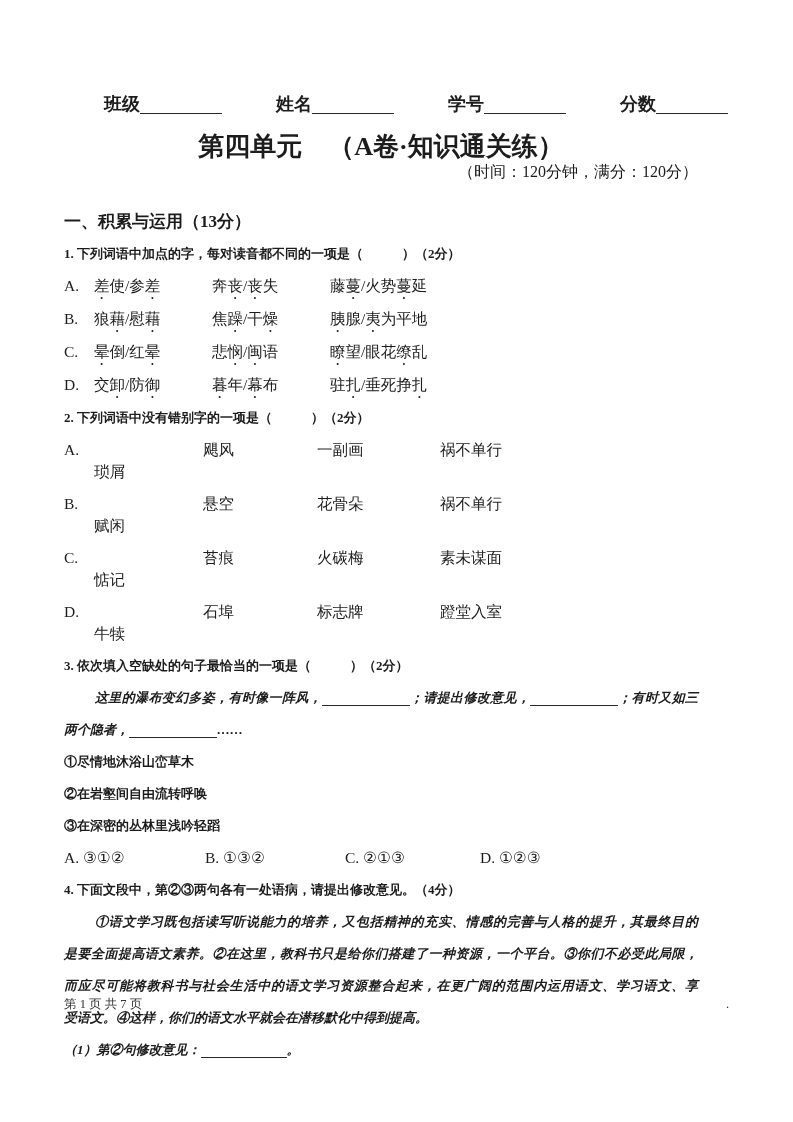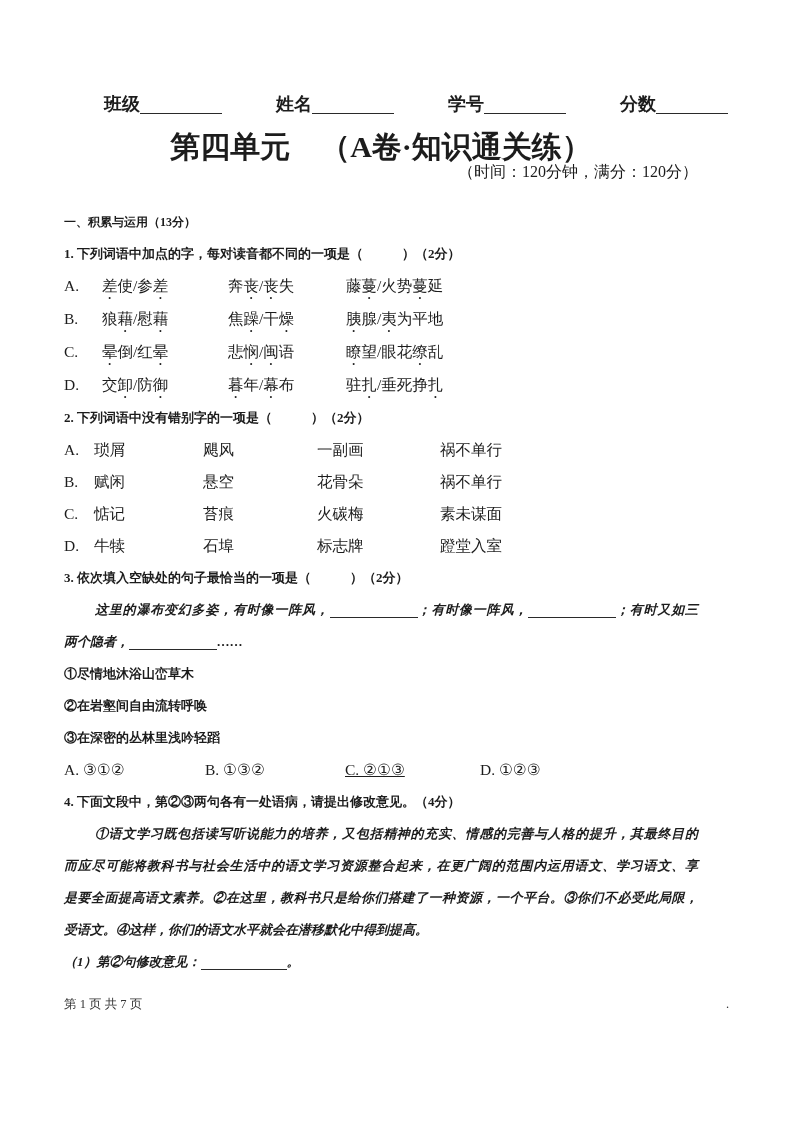--- a/index.html
+++ b/index.html
@@ -29,54 +29,54 @@
     height:1em;
     border-bottom:1.4px solid #2a2a2a;
     vertical-align:-4px;
   }
   .blank.w82{width:82px;}
   .blank.w88{width:88px;}
   .blank.w86{width:86px;}
   .title{
     margin-top:16px;
     text-align:center;
-    font-size:30px;
+    font-size:26px;
     font-weight:bold;
     line-height:30px;
   }
   .subtitle{
     text-align:right;
     font-size:16px;
     line-height:20px;
   }
   .section-heading{
     margin-top:24px;
     font-weight:bold;
-    font-size:12px;
+    font-size:17px;
     line-height:32px;
   }
   .row{display:flex;line-height:32px;font-size:15.5px;}
   .optlabel{display:inline-block;width:30px;flex:0 0 30px;}
-  .q1c{display:inline-block;width:118px;flex:0 0 118px;margin-left:8px;}
-  .q2c1{display:inline-block;width:109px;flex:0 0 109px;}
+  .q1c{display:inline-block;width:118px;flex:0 0 118px;}
+  .q2c1{display:inline-block;width:109px;flex:0 0 109px;margin-top:22px;}
   .q2c2{display:inline-block;width:114px;flex:0 0 114px;}
   .q2c3{display:inline-block;width:123px;flex:0 0 123px;}
   .emph{
     -webkit-text-emphasis:filled dot;
     -webkit-text-emphasis-position:under right;
     text-emphasis:filled dot;
     text-emphasis-position:under right;
   }
   .italic{font-style:italic;}
   .indent{text-indent:31px;}
   .jline{text-align:justify;text-align-last:justify;}
   .q3choice{display:inline-block;}
   .q3choice.c1{width:141px;flex:0 0 141px;}
   .q3choice.c2{width:140px;flex:0 0 140px;}
-  .q3choice.c3{width:135px;flex:0 0 135px;text-decoration:underline;}
+  .q3choice.c3{width:135px;flex:0 0 135px;}
   .footer{
     position:absolute;
     left:64px;top:996px;
     width:665px;
     font-size:12.5px;
     color:#333;
     line-height:16px;
     display:flex;
     justify-content:space-between;
   }
@@ -155,41 +155,41 @@
         <span class="q2c1">牛犊</span>
         <span class="q2c2">石埠</span>
         <span class="q2c3">标志牌</span>
         <span>蹬堂入室</span>
       </div>
     </div>
 
     <div>
       <div class="line">3. 依次填入空缺处的句子最恰当的一项是（　　　）（2分）</div>
       <div class="line italic indent jline">
-        <span>这里的瀑布变幻多姿，有时像一阵风，</span><span class="blank w88"></span><span>；有时像一阵风，</span><span class="blank w88"></span><span>；有时又如三</span>
+        <span>这里的瀑布变幻多姿，有时像一阵风，</span><span class="blank w88"></span><span>；请提出修改意见，</span><span class="blank w88"></span><span>；有时又如三</span>
       </div>
       <div class="line italic">
         <span>两个隐者，</span><span class="blank w88"></span><span>……</span>
       </div>
       <div class="line">①尽情地沐浴山峦草木</div>
       <div class="line">②在岩壑间自由流转呼唤</div>
       <div class="line">③在深密的丛林里浅吟轻蹈</div>
       <div class="row">
         <span class="q3choice c1">A. ③①②</span>
         <span class="q3choice c2">B. ①③②</span>
         <span class="q3choice c3">C. ②①③</span>
         <span class="q3choice">D. ①②③</span>
       </div>
     </div>
 
     <div>
       <div class="line">4. 下面文段中，第②③两句各有一处语病，请提出修改意见。（4分）</div>
       <div class="line italic indent jline">①语文学习既包括读写听说能力的培养，又包括精神的充实、情感的完善与人格的提升，其最终目的</div>
+      <div class="line italic jline">是要全面提高语文素养。②在这里，教科书只是给你们搭建了一种资源，一个平台。③你们不必受此局限，</div>
       <div class="line italic jline">而应尽可能将教科书与社会生活中的语文学习资源整合起来，在更广阔的范围内运用语文、学习语文、享</div>
-      <div class="line italic jline">是要全面提高语文素养。②在这里，教科书只是给你们搭建了一种资源，一个平台。③你们不必受此局限，</div>
       <div class="line italic">受语文。④这样，你们的语文水平就会在潜移默化中得到提高。</div>
       <div class="line italic">
         <span>（1）第②句修改意见：</span><span class="blank w86"></span><span>。</span>
       </div>
       <div class="line italic">
         
       </div>
     </div>
 
   </div>

